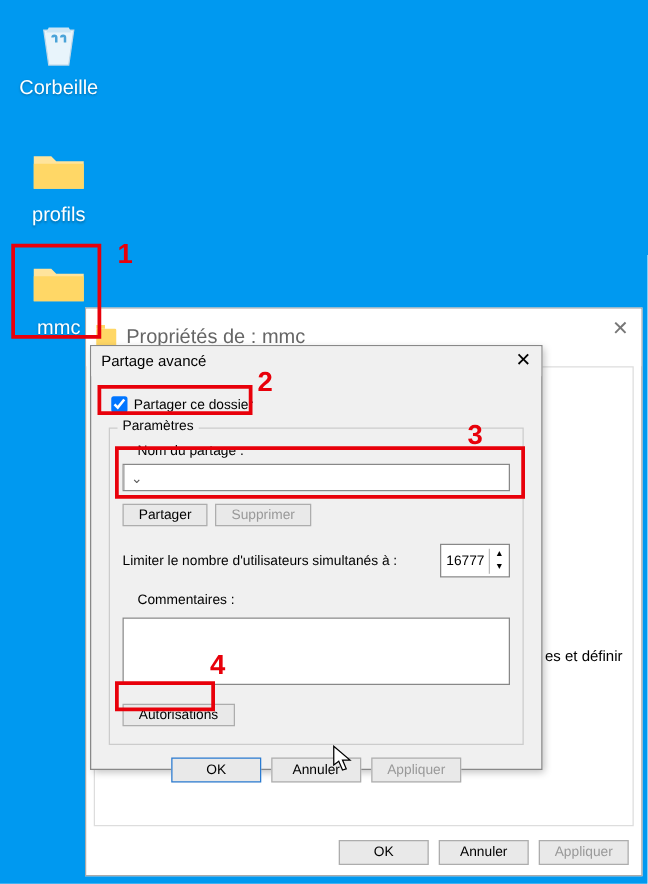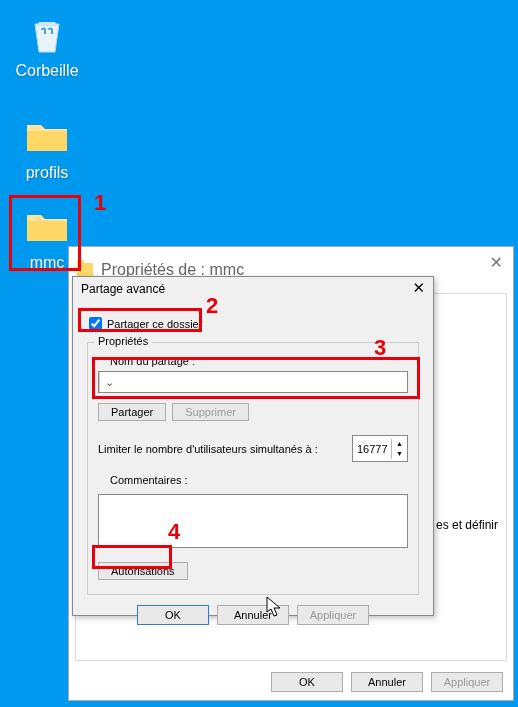--- a/index.html
+++ b/index.html
@@ -122,21 +122,21 @@
     <span>Partage avancé</span>
     <span class="close-x">✕</span>
   </div>
   <div class="content">
     <label class="checkbox-row">
       <input type="checkbox" checked="" style="">
       <span>Partager ce dossier</span>
     </label>
 
     <div class="fieldset">
-      <span class="legend">Propriétés</span>
+      <span class="legend">Paramètres</span>
 
       <span class="lbl">Nom du partage :</span>
       <div class="combo">
         <span class="arrow">⌄</span>
       </div>
 
       <div class="btn-row">
         <div class="btn">Partager</div>
         <div class="btn disabled">Supprimer</div>
       </div>

